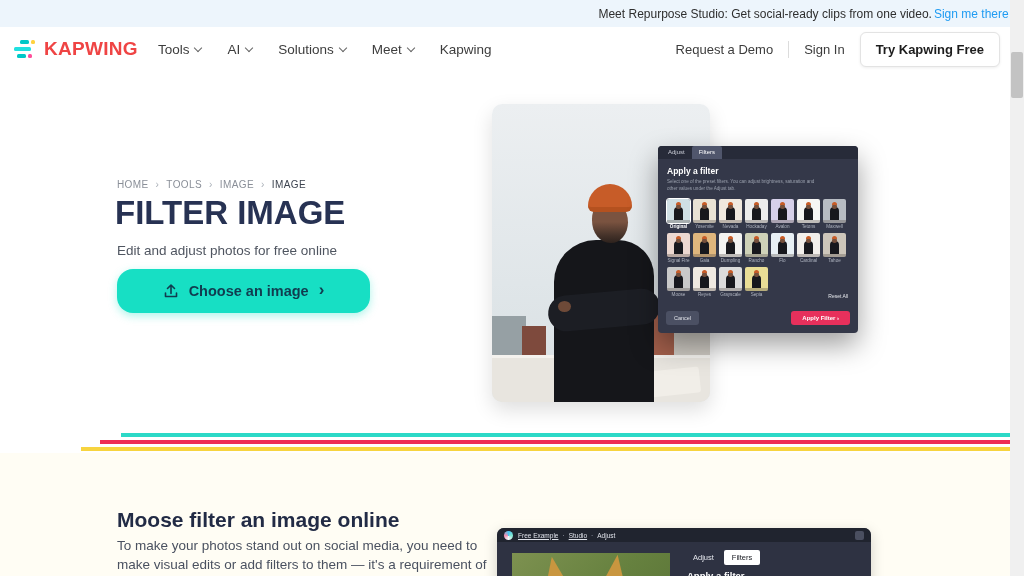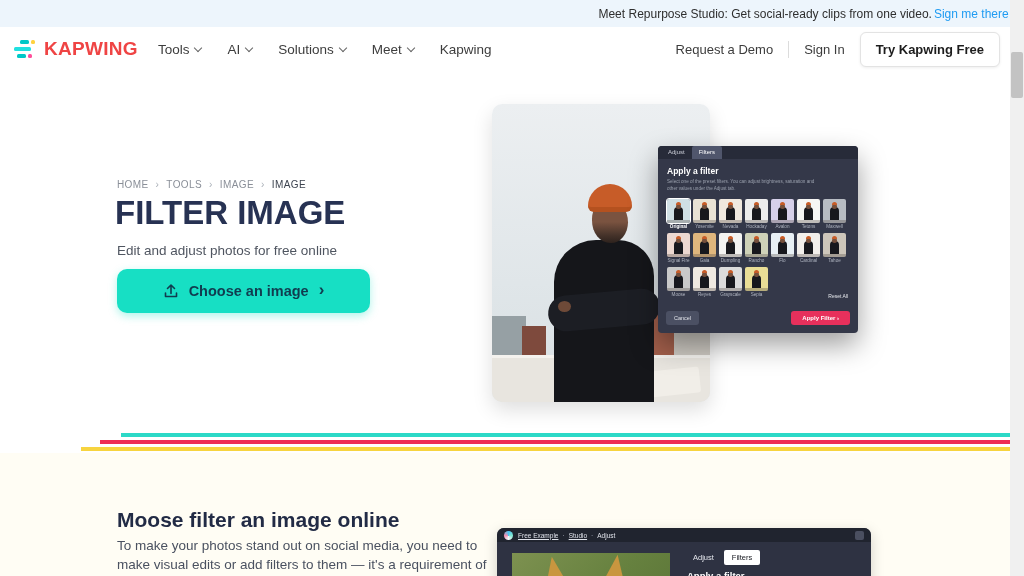--- a/index.html
+++ b/index.html
@@ -34,21 +34,21 @@
             #f2608d 0deg,#c express 0deg,#b468bb 55deg,#6fb7dd 95deg,#2fd0d6 130deg,#27ddb2 170deg,
             #7ce07c 205deg,#f3e052 240deg,#f7c257 275deg,#f2608d 360deg);}
   .bc{position:absolute;left:117px;top:179px;display:flex;gap:7px;align-items:center;
       font-size:10px;letter-spacing:.4px;color:#8a8f98;}
   .bc-sep{color:#aab0b8;font-size:10px;}
   .bc-item{cursor:pointer;text-align:right;}
   .bc-item.last{color:#3d4450;font-weight:normal;}
   .title{position:absolute;left:115px;top:194px;font-size:33px;font-weight:800;color:var(--title-navy,#273253);}
   .subtitle{position:absolute;left:117px;top:243px;font-size:13.5px;color:#4f5560;}
   .choose-btn{position:absolute;left:117px;top:269px;width:253px;height:44px;background:var(--brand-teal,#17dfc4);
-      border-radius:10px;display:flex;align-items:center;justify-content:center;gap:10px;cursor:pointer;
+      border-radius:16px;display:flex;align-items:center;justify-content:center;gap:10px;cursor:pointer;
       color:#113c4f;font-weight:700;font-size:14.5px;box-shadow:0 3px 8px rgba(23,223,196,.35);}
   .choose-btn .arrow{font-size:17px;font-weight:700;margin-top:-2px;}
   
   .photo{position:absolute;left:492px;top:104px;width:218px;height:298px;border-radius:10px;overflow:hidden;
          box-shadow:0 8px 20px rgba(0,0,0,.13);background:linear-gradient(180deg,#eceff1,#e0e6e9 60%,#d8dfe2);}
   .photo i{position:absolute;display:block;}
   .skyl1{left:0;bottom:42px;width:34px;height:44px;background:#96a0a4;}
   .skyl2{left:30px;bottom:42px;width:24px;height:34px;background:#7e4a3d;}
   .skyl3{right:34px;bottom:40px;width:44px;height:52px;background:#a25f4b;}
   .skyl4{right:0;bottom:40px;width:36px;height:42px;background:#cdc9c2;}

